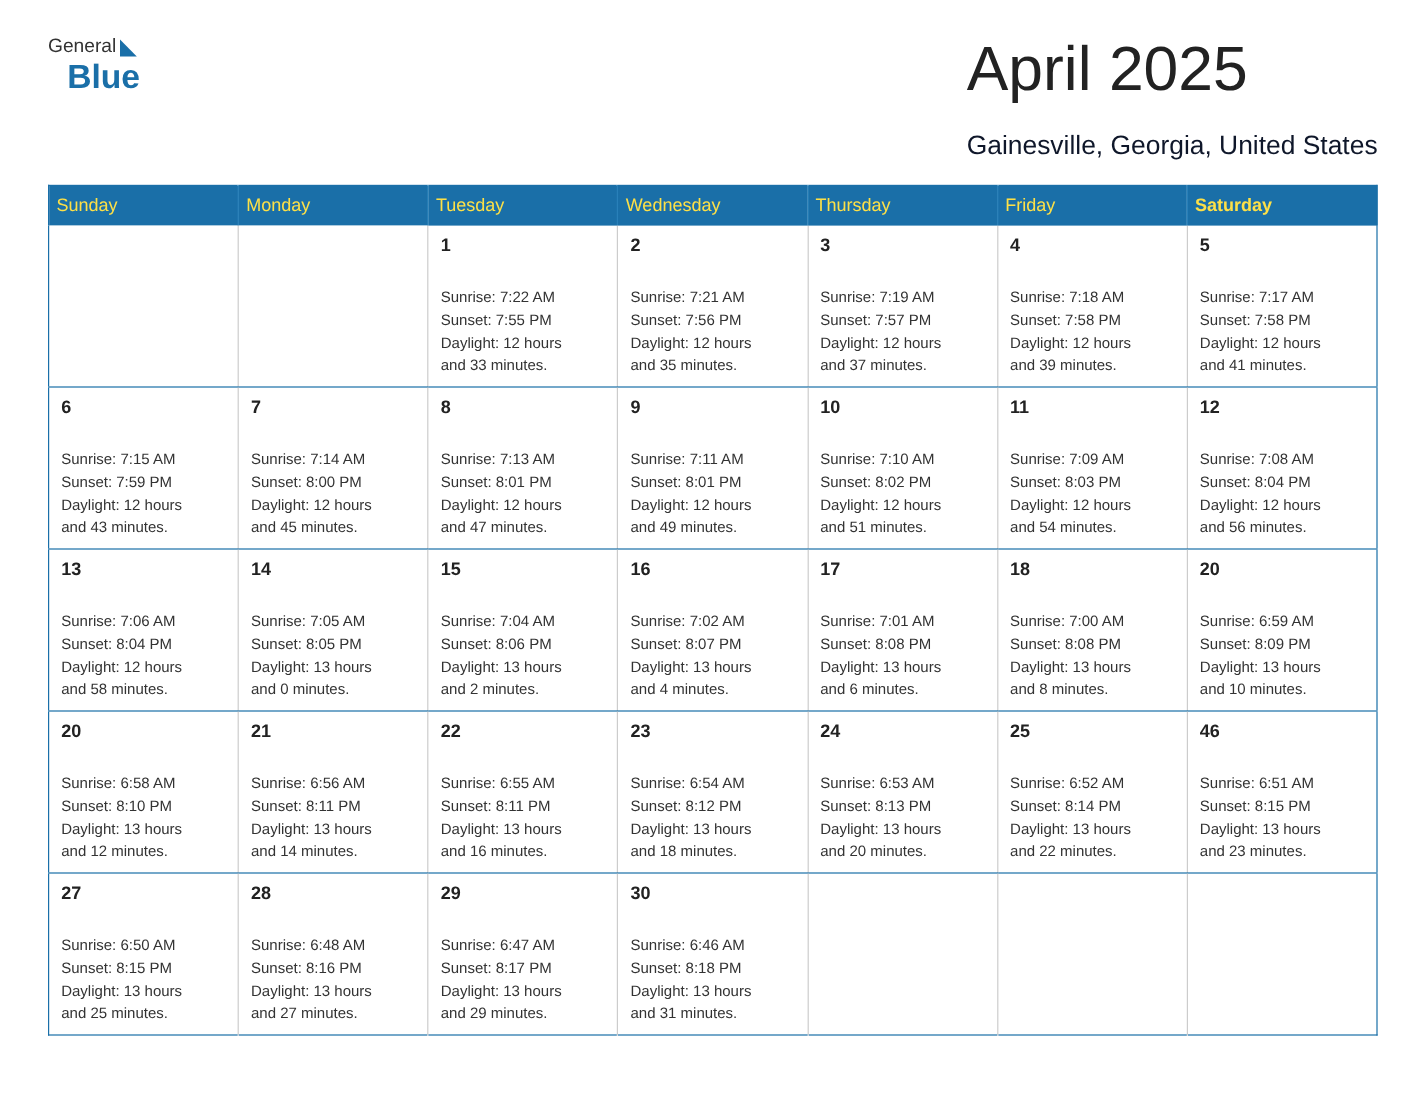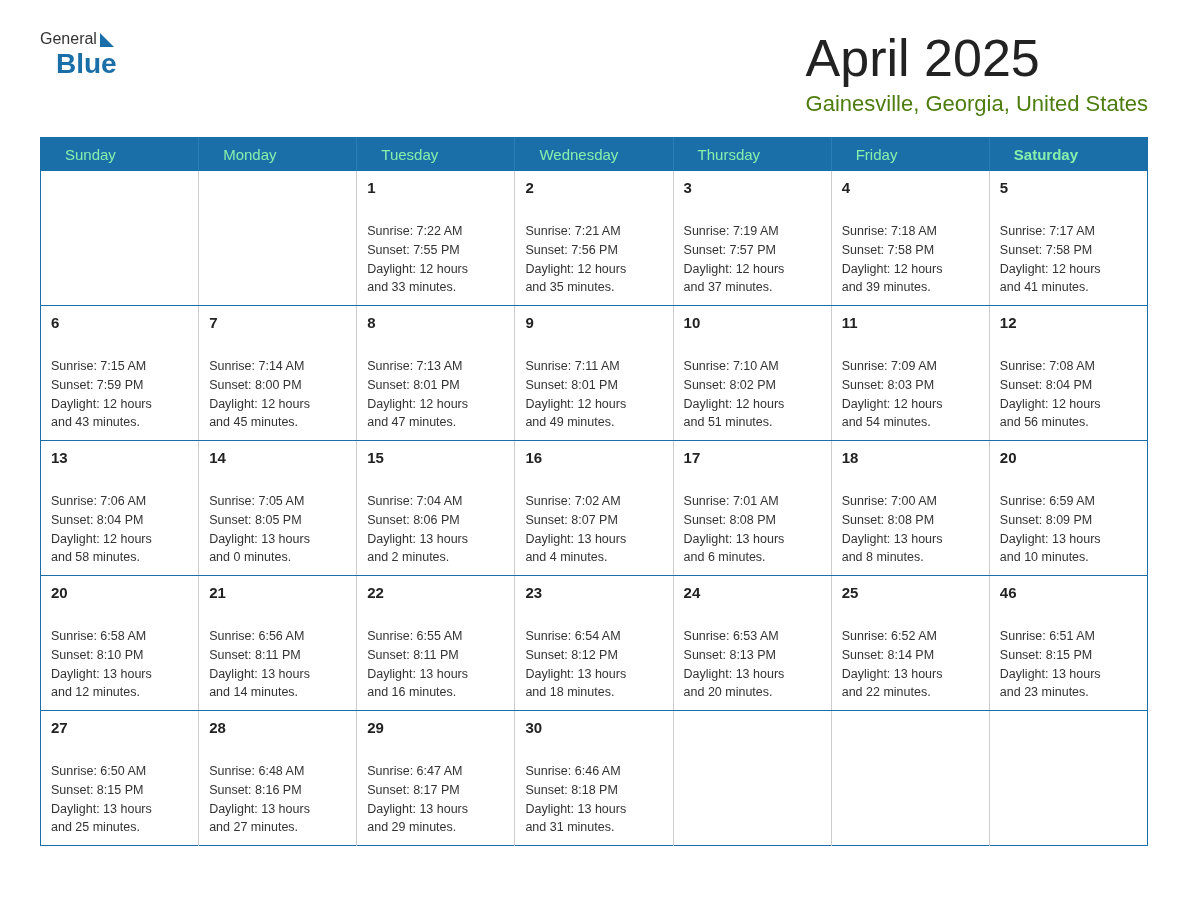--- a/index.html
+++ b/index.html
@@ -36,32 +36,32 @@
     }
     .title-block h1 {
       font-size: 52px;
       font-weight: normal;
       color: #222;
       line-height: 1.1;
     }
     .title-block h2 {
       font-size: 22px;
       font-weight: normal;
-      color: #4d7c0f;
-      margin-top: 4px;
+      color: #0f172a;
+      margin-top: 21px;
     }
     .calendar {
       width: 100%;
       border-collapse: collapse;
       border: 1.5px solid #1a6fa8;
     }
     .calendar thead tr th {
       background-color: #1a6fa8;
-      color: #86efac;
-      padding: 8px 24px;
+      color: #fde047;
+      padding: 8px 6px;
       text-align: left;
       font-size: 15px;
       font-weight: normal;
       border-right: 1px solid #2980b9;
     }
     .calendar thead tr th:last-child {
       border-right: none;
       font-weight: bold;
     }
     .calendar tbody tr td {

